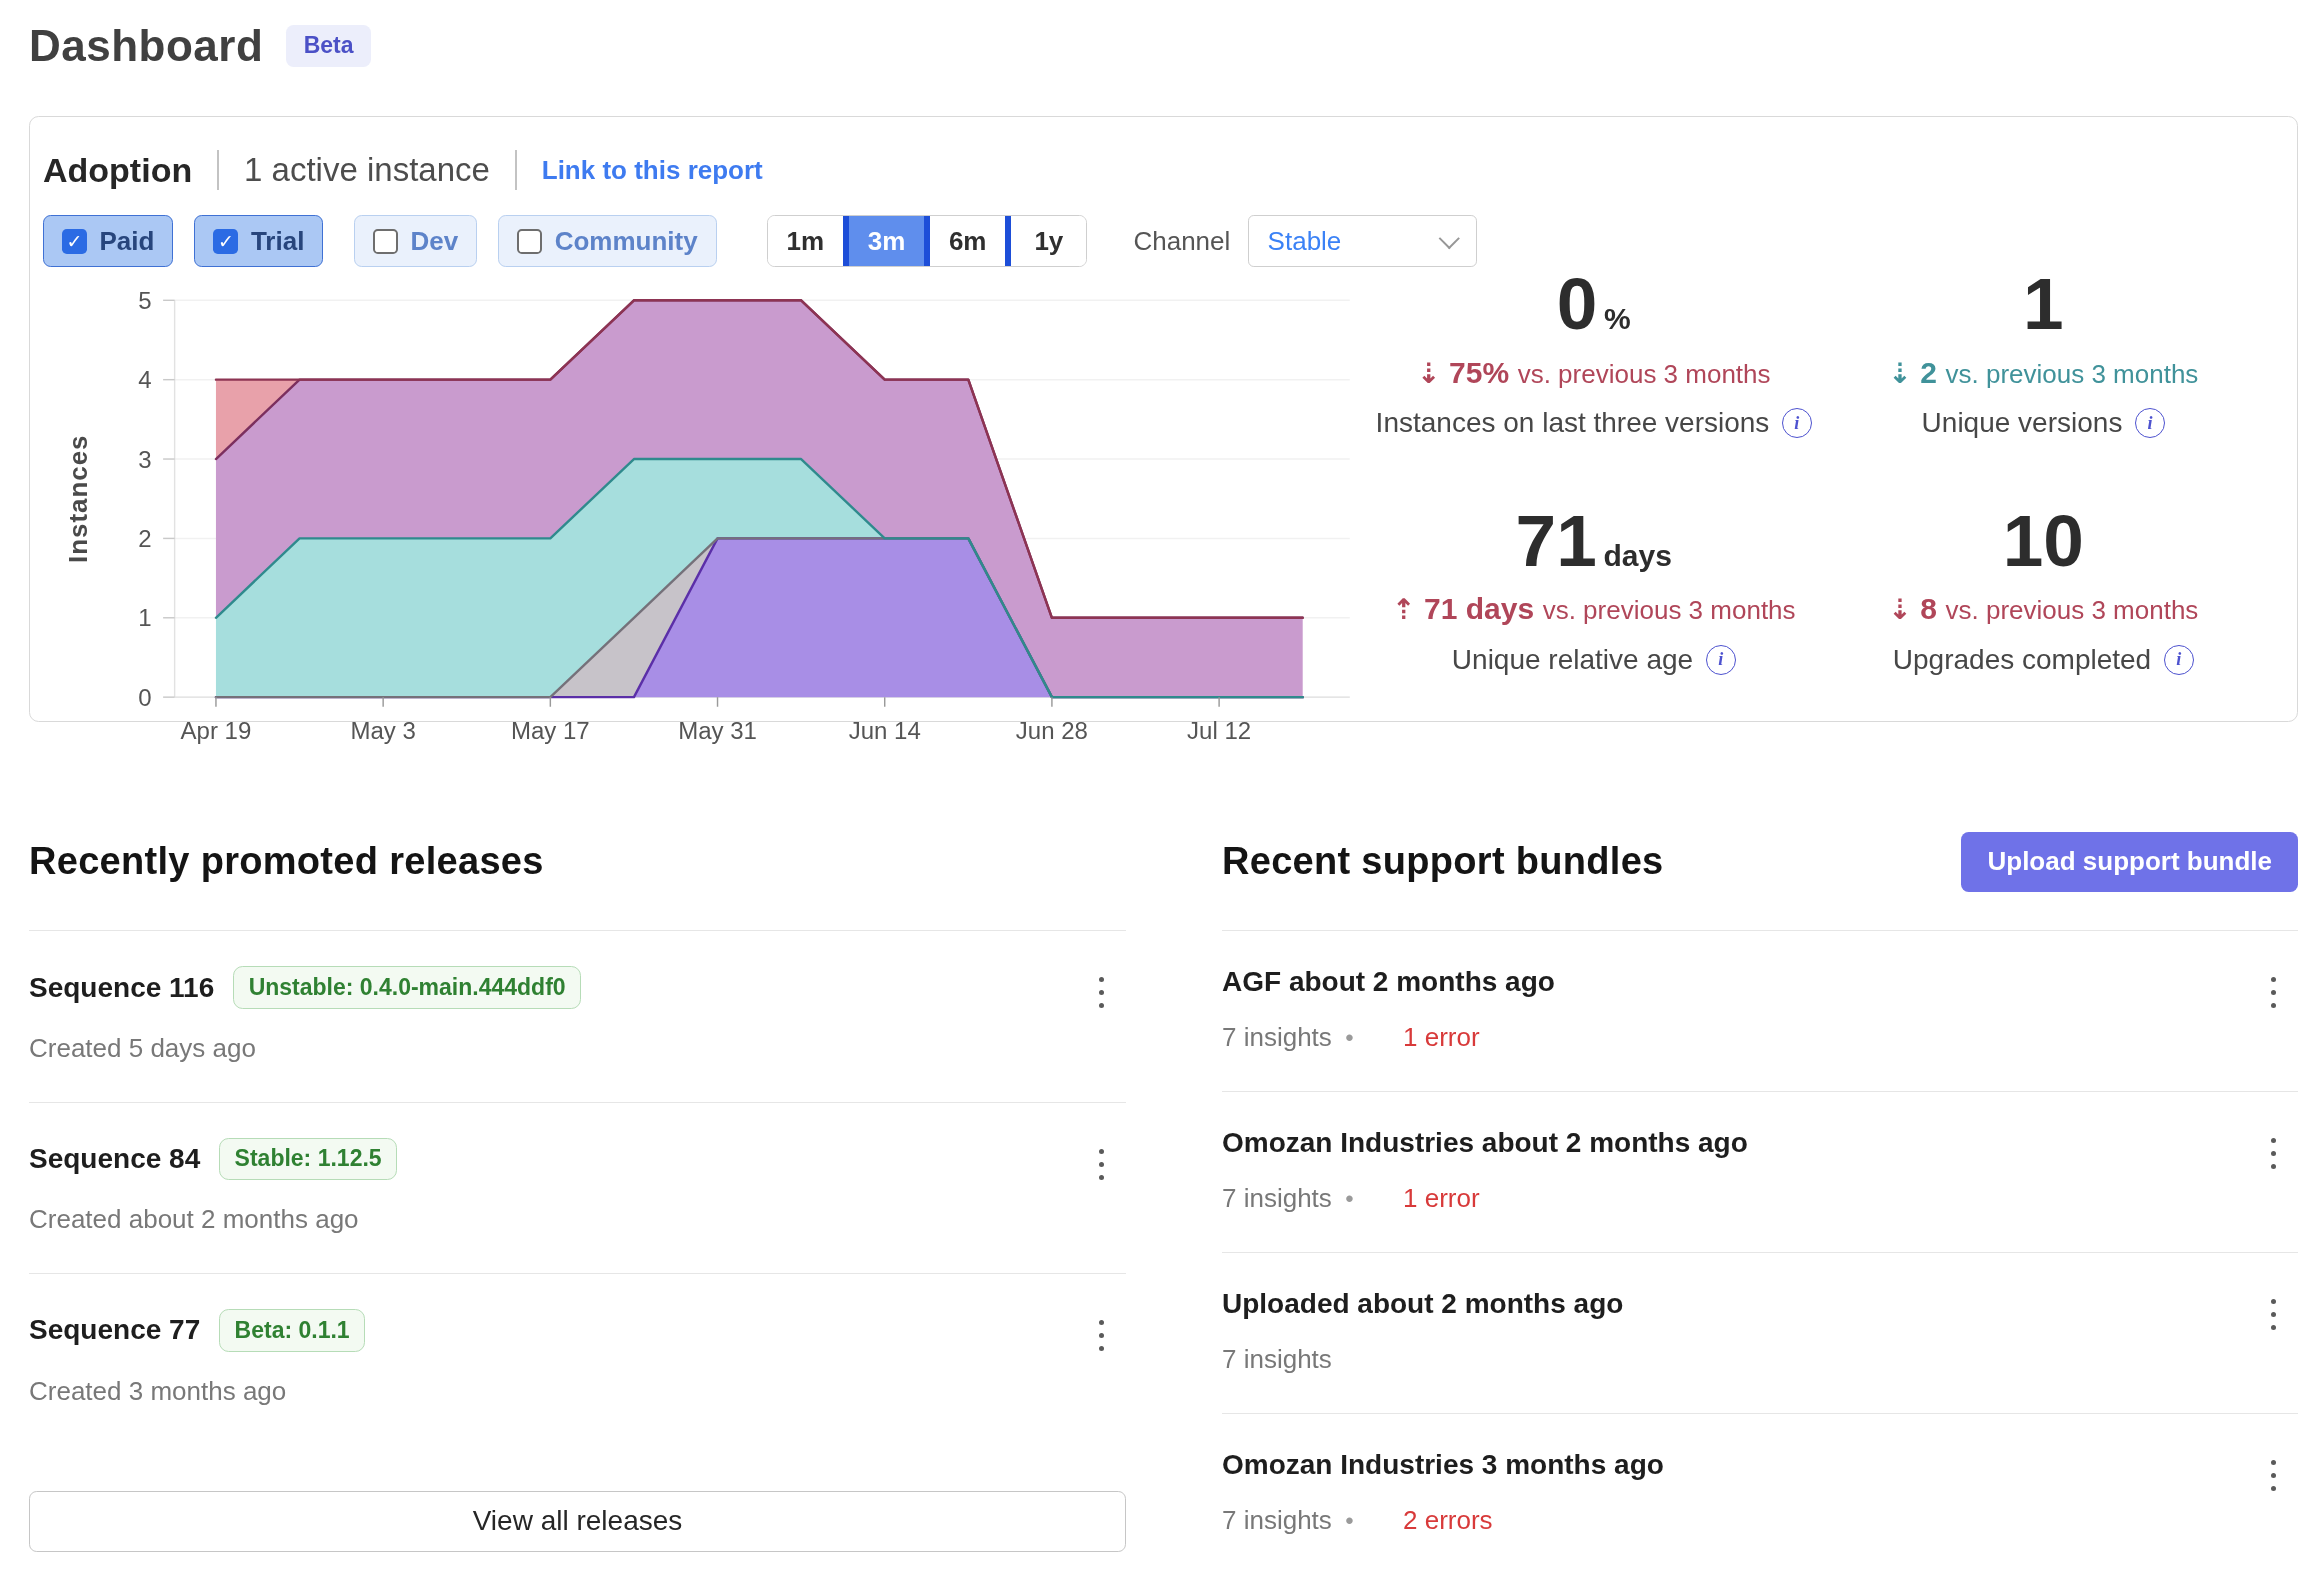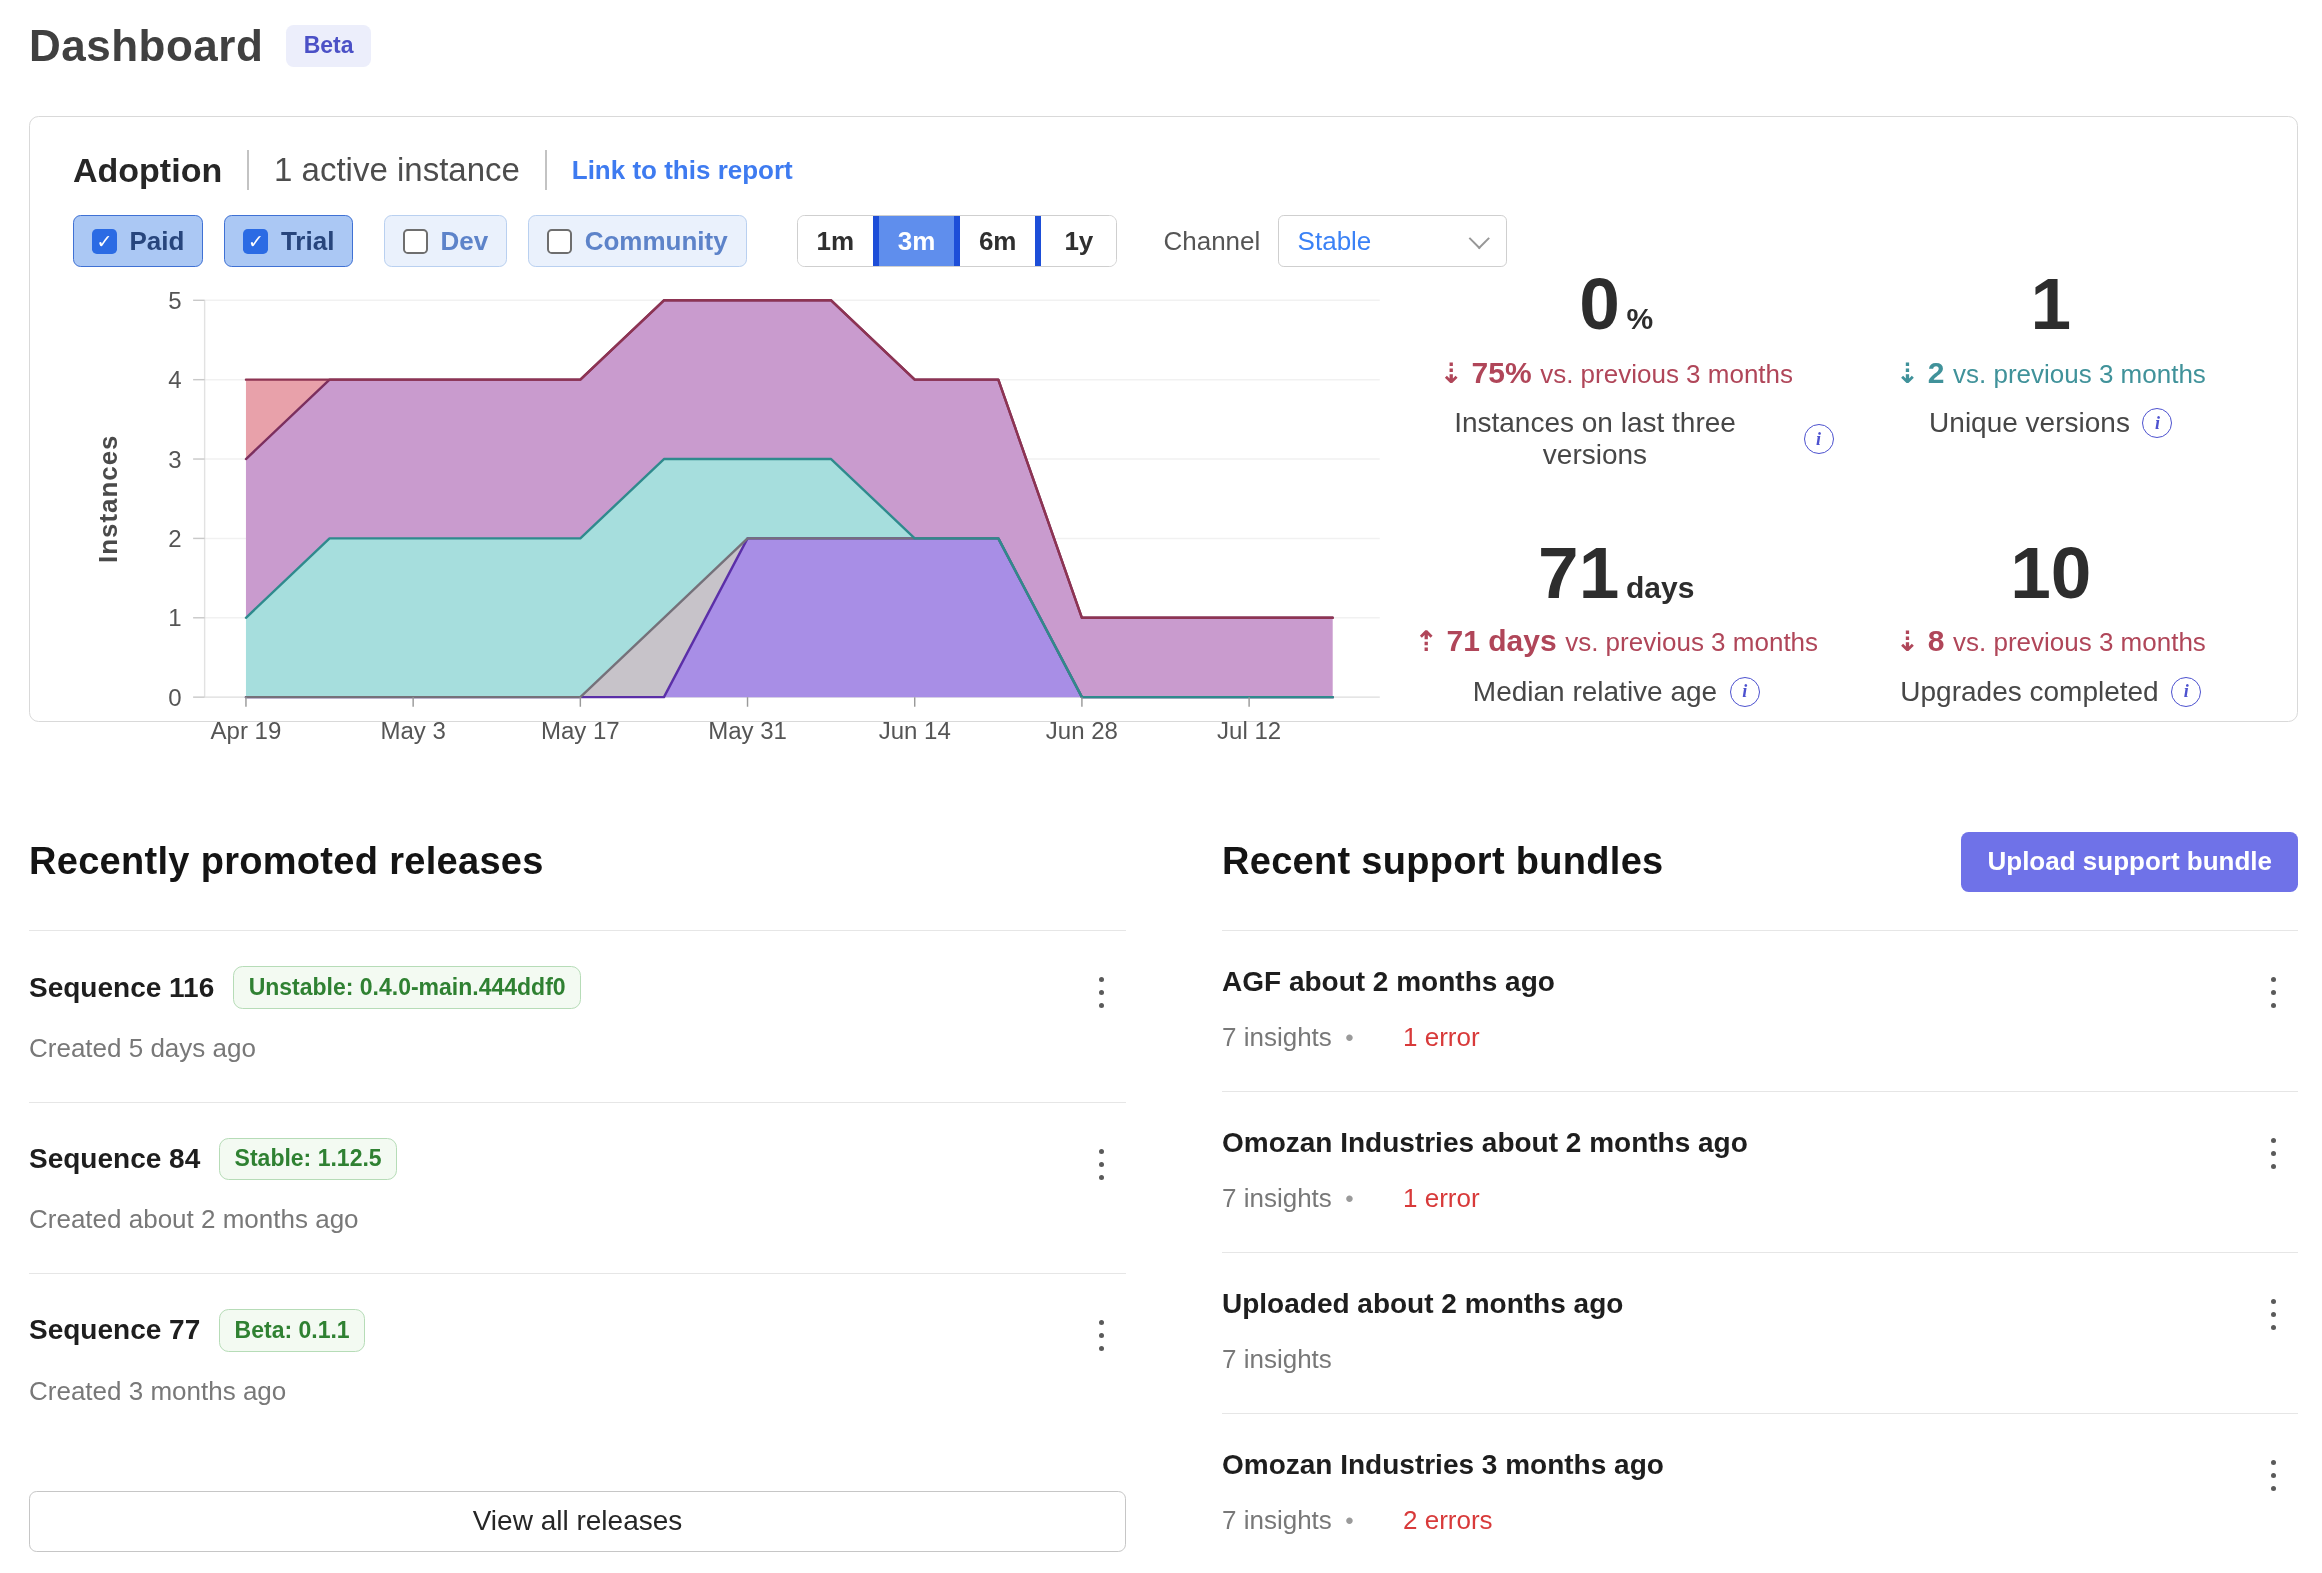--- a/index.html
+++ b/index.html
@@ -5,21 +5,21 @@
   html,body{margin:0;padding:0;background:#fff;}
   body{width:2323px;height:1574px;overflow:hidden;font-family:"Liberation Sans",sans-serif;color:#222;}
   .page{padding:15.4px 25px 0 29px;box-sizing:border-box;}
 
   
   .header{display:flex;align-items:center;gap:23px;height:61px;}
   .header h1{margin:0;font-size:44px;font-weight:700;letter-spacing:0.5px;color:#404040;}
   .beta-badge{display:inline-block;padding:7.7px 17.3px;background:#eceefb;color:#4b50c6;font-size:23px;font-weight:600;border-radius:7.7px;}
 
   
-  .card{margin-top:40px;border:1.4px solid #d9d9d9;border-radius:9.6px;padding:33px 29px 23px 43px;box-sizing:border-box;height:606px;}
+  .card{margin-top:40px;border:1.4px solid #d9d9d9;border-radius:9.6px;padding:33px 29px 23px 13px;box-sizing:border-box;height:606px;}
   .card-title-row{display:flex;align-items:center;gap:25px;}
   .adoption-title{font-size:34px;font-weight:700;color:#262626;}
   .vsep{width:1.9px;height:40px;background:#c3c3c3;}
   .active-instance{font-size:33px;font-weight:500;color:#4d4d4d;}
   .report-link{font-size:26px;font-weight:700;color:#3e7bf0;cursor:pointer;}
 
   .filters-row{display:flex;align-items:center;margin-top:25px;}
   .filter-btn{display:flex;align-items:center;gap:12.5px;height:52px;padding:0 18px;border-radius:7.7px;font-size:26px;font-weight:600;border:1.9px solid;box-sizing:border-box;margin-right:21px;cursor:pointer;}
   .filter-btn.checked{background:#abc8f4;border-color:#3f71d4;color:#27457c;}
   .filter-btn.unchecked{background:#eaf1fc;border-color:#b9d0f0;color:#5d83c9;}
@@ -197,21 +197,21 @@
             </div>
           </div>
           <div class="stat">
             <div class="stat-value">71<span class="stat-suffix">days</span></div>
             <div class="stat-delta red">
               <span class="arrow">⇡</span>
               <b>71 days</b>
               <span>vs. previous 3 months</span>
             </div>
             <div class="stat-label">
-              <span>Median relative age</span>
+              <span>Unique relative age</span>
               <span class="info-icon">i</span>
             </div>
           </div>
           <div class="stat">
             <div class="stat-value">10</div>
             <div class="stat-delta red">
               <span class="arrow">⇣</span>
               <b>8</b>
               <span>vs. previous 3 months</span>
             </div>

